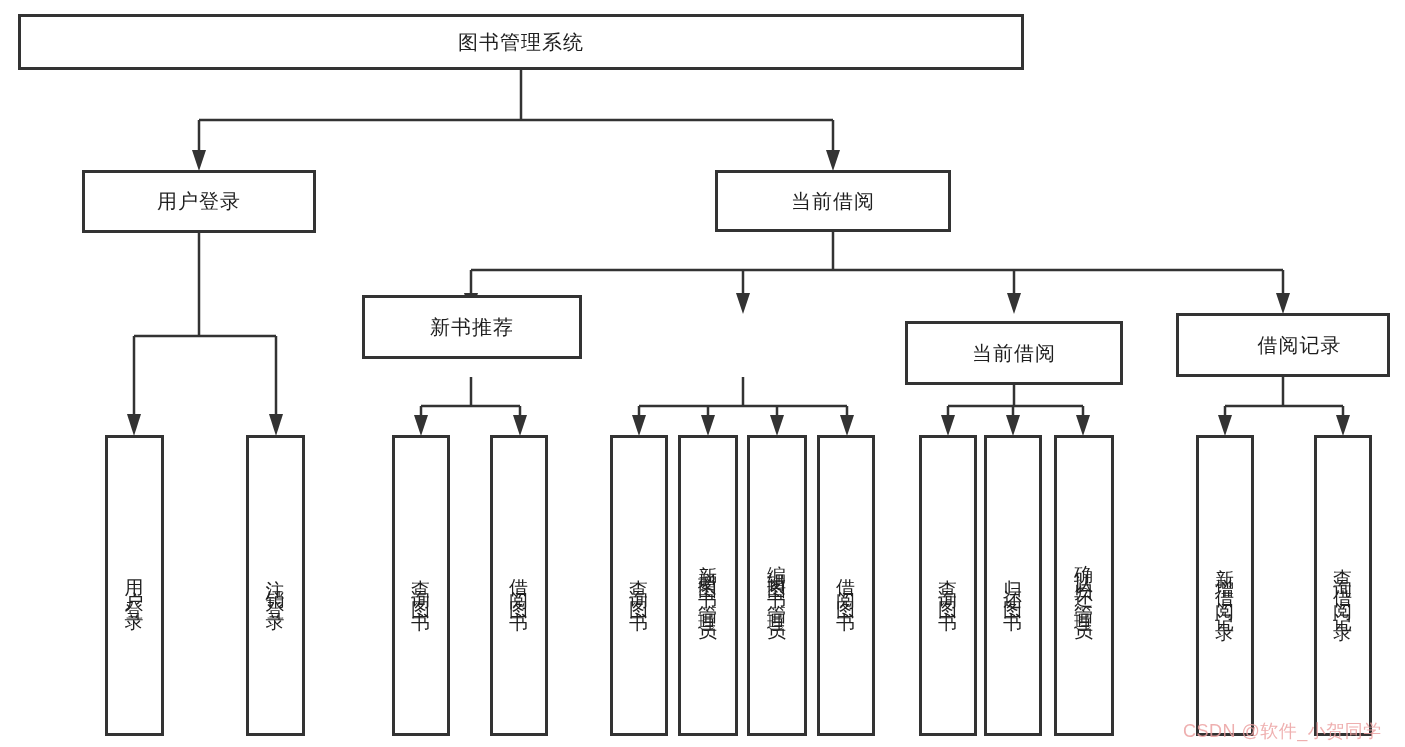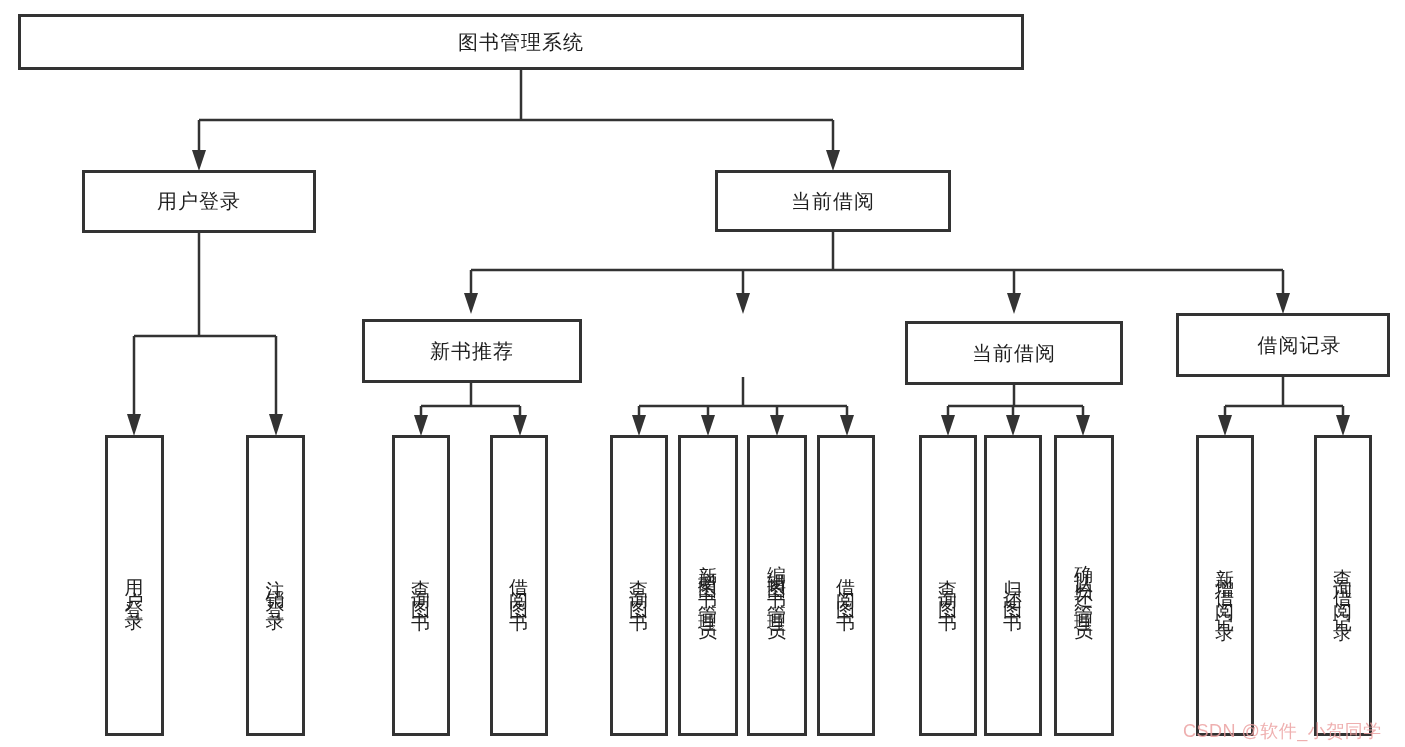--- a/index.html
+++ b/index.html
@@ -118,21 +118,21 @@
       <polygon points="1218,415 1232,415 1225,436"></polygon>
       <polygon points="1336,415 1350,415 1343,436"></polygon>
     </g>
   </svg>
 
   <div class="box hbox" style="left:18px; top:14px; width:1006px; height:56px;">图书管理系统</div>
 
   <div class="box hbox" style="left:82px; top:170px; width:234px; height:63px;">用户登录</div>
   <div class="box hbox" style="left:715px; top:170px; width:236px; height:62px;">当前借阅</div>
 
-  <div class="box hbox" style="left:362px; top:319px; width:220px; height:64px;text-align:center;">新书推荐</div>
+  <div class="box hbox" style="left:362px; top:295px; width:220px; height:64px;text-align:center;">新书推荐</div>
   <div class="box hbox" style="left:905px; top:313px; width:218px; height:64px;margin-top:8px;">当前借阅</div>
   <div class="box hbox" style="left:1176px; top:313px; width:214px; height:64px;padding-left:33px;">借阅记录</div>
 
   <div class="box vbox" style="left:105px; top:435px; width:59px; height:301px;">用户登录</div>
   <div class="box vbox" style="left:246px; top:435px; width:59px; height:301px;">注销登录</div>
 
   <div class="box vbox" style="left:392px; top:435px; width:58px; height:301px;">查询图书</div>
   <div class="box vbox" style="left:490px; top:435px; width:58px; height:301px;">借阅图书</div>
 
   <div class="box vbox" style="left:610px; top:435px; width:58px; height:301px;">查询图书</div>

